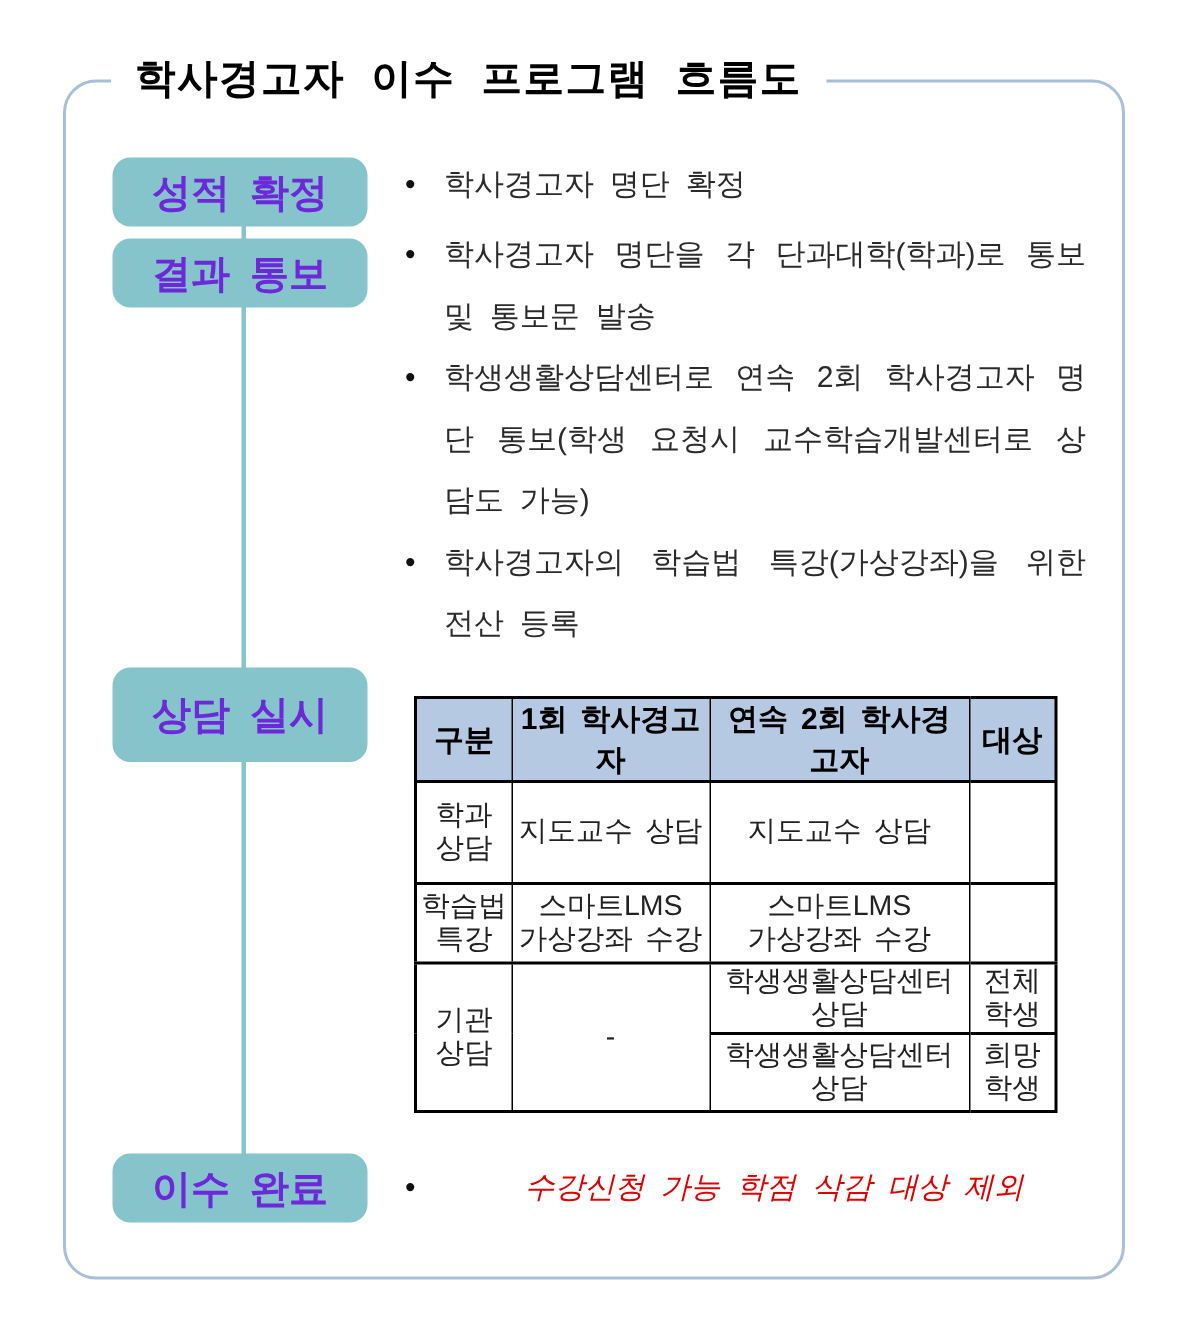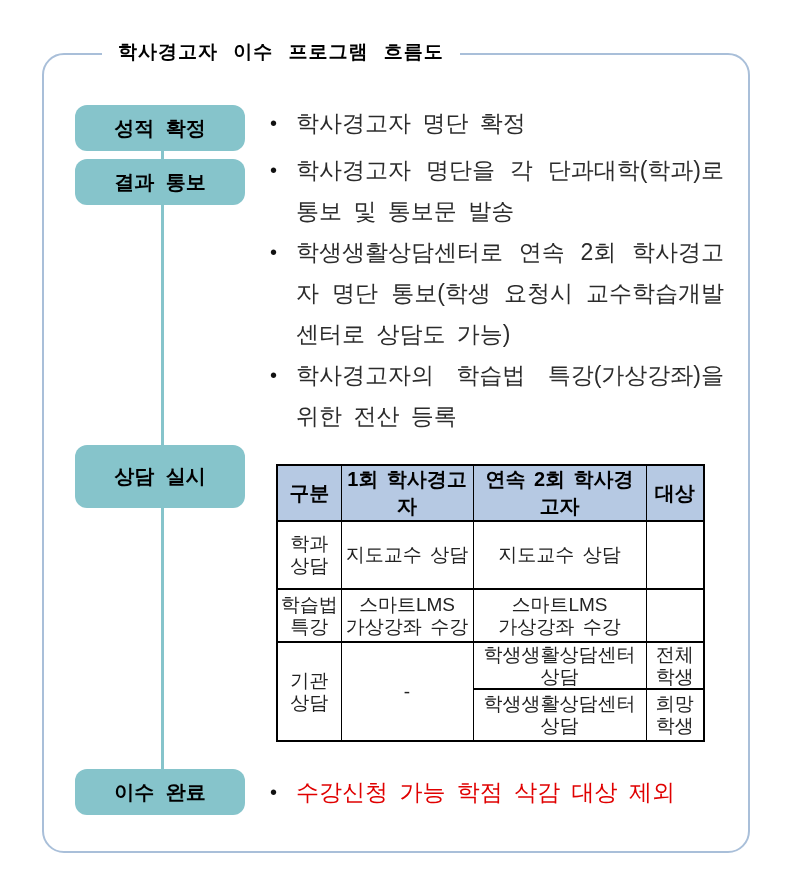--- a/index.html
+++ b/index.html
@@ -14,48 +14,48 @@
   body{
     width:787px;height:891px;position:relative;overflow:hidden;
     font-family:"Liberation Sans","DejaVu Sans",sans-serif;
     color:var(--text-dark);
   }
   .outer-frame{
     position:absolute;left:42px;top:53px;width:708px;height:800px;
     border:2px solid var(--frame-blue);border-radius:22px;z-index:0;
   }
   .page-title{
-    position:absolute;left:102px;top:28px;z-index:3;
+    position:absolute;left:74px;top:28px;z-index:3;
     background:#ffffff;padding:0 16px;
-    font-size:19px;font-weight:700;color:#000;
+    font-size:27px;font-weight:700;color:#000;
     letter-spacing:1px;word-spacing:9px;line-height:48px;
   }
   .flow-line{
     position:absolute;left:161px;top:150px;width:3px;height:621px;
     background:var(--box-teal);z-index:1;
   }
   .flow-box{
     position:absolute;left:75px;width:170px;height:46px;z-index:2;
     background:var(--box-teal);border-radius:12px;
     display:flex;align-items:center;justify-content:center;
-    color:#000000;font-size:20px;font-weight:700;word-spacing:6px;
+    color:#6d28d9;font-size:26px;font-weight:700;word-spacing:6px;
   }
   .fb1{top:105px;} .fb2{top:159px;text-align:right;} .fb3{top:445px;height:63px;} .fb4{top:769px;}
   .notes{position:absolute;left:268px;z-index:2;}
   .n1{top:103px;} .n2{top:150px;} .n4{top:772px;}
   .bullet{display:flex;align-items:flex-start;}
   .dot{
     flex:0 0 28px;width:28px;font-size:20px;line-height:41px;color:#111;
     text-align:left;padding-left:2px;
   }
   .btxt{
-    width:428px;font-size:23px;line-height:41px;color:var(--text-dark);
+    width:428px;font-size:20px;line-height:41px;color:var(--text-dark);
     text-align:justify;word-break:break-all;word-spacing:5px;
   }
-  .red .btxt{color:var(--note-red);width:440px;text-align:left;word-break:keep-all;}
+  .red .btxt{color:var(--note-red);width:440px;text-align:center;word-break:keep-all;font-style:italic;}
   table.ctable{
     position:absolute;left:276px;top:464px;z-index:2;
     border-collapse:collapse;table-layout:fixed;background:#ffffff;
     border:2px solid #000;
   }
   .ctable th,.ctable td{
     border:1px solid #000;border-top-width:2px;border-bottom-width:2px;
     text-align:center;vertical-align:middle;padding:0 2px;
     white-space:pre-line;
   }

